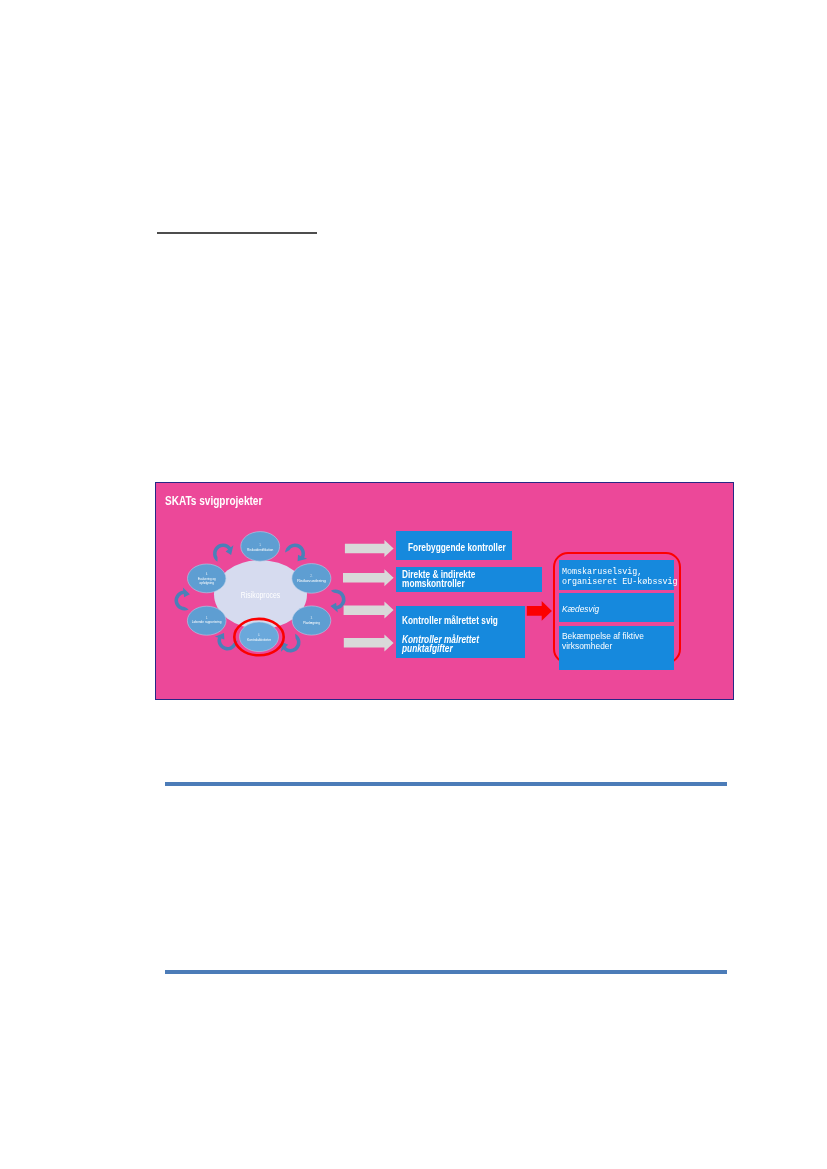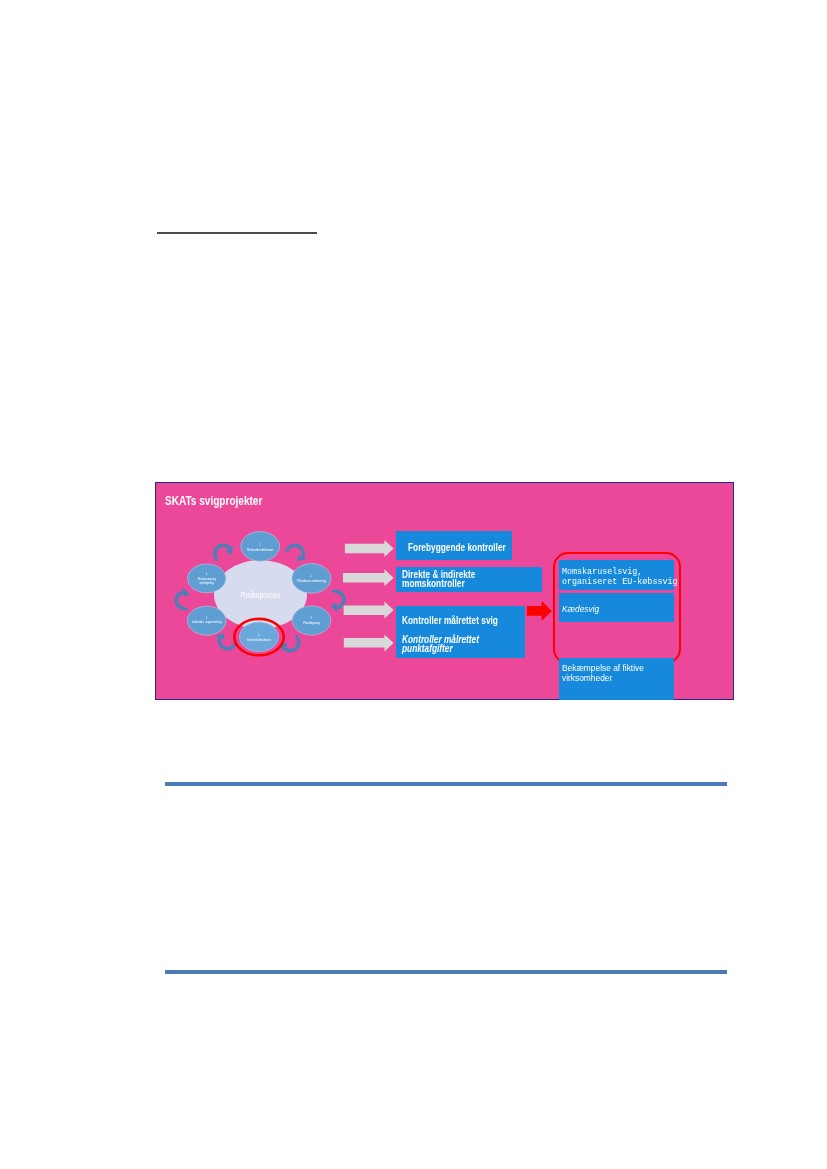--- a/index.html
+++ b/index.html
@@ -22,21 +22,21 @@
   #cb3{left:241.3px;top:114px;width:128.3px;height:27.9px;margin-top:10px;}
   #cb4{left:241.3px;top:147px;width:128.3px;height:28.9px;font-style:italic;}
   #cb1 .txt{left:11.3px;top:12.3px;}
   #cb2 .txt{top:3.5px;}
   #cb2 .txt.l2{top:12.8px;}
   #cb3 .txt{top:10.7px;}
   #cb4 .txt{top:6.1px;}
   #cb4 .txt.l2{top:15.4px;}
   #pb1{left:403.5px;top:78.4px;width:115.6px;height:30.3px;font-family:Liberation Mono, monospace;}
   #pb2{left:403.5px;top:111.7px;width:115.6px;height:28.9px;font-style:italic;}
-  #pb3{left:403.5px;top:144.1px;width:115.6px;height:44px;margin-top:32px;}
+  #pb3{left:403.5px;top:144.1px;width:115.6px;height:44px;}
   #pb1 .txt{top:6.6px;}
   #pb1 .txt.l2{top:16.5px;}
   #pb2 .txt{top:11.3px;}
   #pb3 .txt{top:6.2px;}
   #pb3 .txt.l2{top:16.1px;}
   .red-ring{left:398px;top:69.9px;width:127.8px;height:112.7px;}
 </style>
 </head>
 <body>
 

